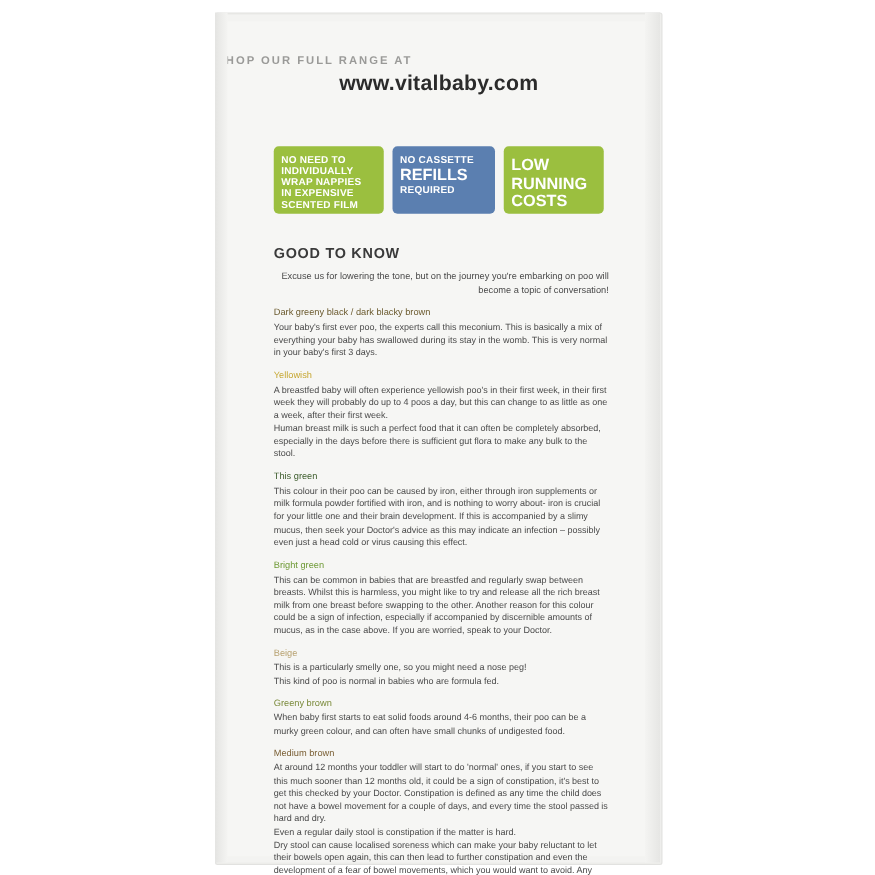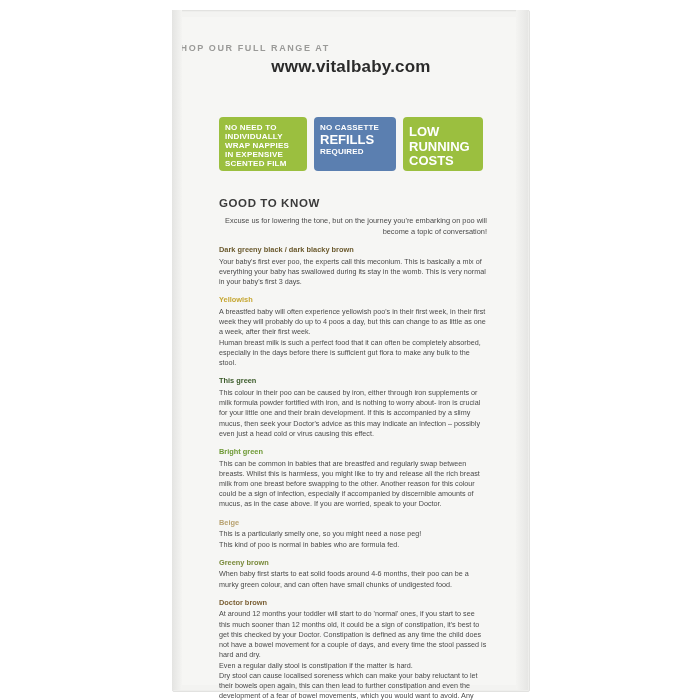--- a/index.html
+++ b/index.html
@@ -142,21 +142,21 @@
   .intro {
     font-size: 7.4px;
     line-height: 1.42;
     color: #4a4a4a;
     margin-bottom: 8px;
     text-align: right;
   }
   .sec { margin-bottom: 8px; }
   .sec-head {
     font-size: 7.4px;
-    font-weight: 700;
+    font-weight: 400;
     margin-bottom: 2px;
     line-height: 1.3;
   }
   .sec-body {
     font-size: 7.2px;
     line-height: 1.42;
     color: #4a4a4a;
     white-space: pre-line;
   }
   .c-darkbrown { color: #6b5a2e; }
@@ -227,21 +227,21 @@
         <div class="sec-body">This is a particularly smelly one, so you might need a nose peg!
 This kind of poo is normal in babies who are formula fed.</div>
       </div>
 
       <div class="sec">
         <div class="sec-head c-greenybrown">Greeny brown</div>
         <div class="sec-body">When baby first starts to eat solid foods around 4-6 months, their poo can be a murky green colour, and can often have small chunks of undigested food.</div>
       </div>
 
       <div class="sec">
-        <div class="sec-head c-mediumbrown">Doctor brown</div>
+        <div class="sec-head c-mediumbrown">Medium brown</div>
         <div class="sec-body">At around 12 months your toddler will start to do 'normal' ones, if you start to see this much sooner than 12 months old, it could be a sign of constipation, it's best to get this checked by your Doctor. Constipation is defined as any time the child does not have a bowel movement for a couple of days, and every time the stool passed is hard and dry.
 Even a regular daily stool is constipation if the matter is hard.
 Dry stool can cause localised soreness which can make your baby reluctant to let their bowels open again, this can then lead to further constipation and even the development of a fear of bowel movements, which you would want to avoid. Any time the stool is hard, increase fruits and vegetables in their diet, and ensure sufficient liquids are drunk during the day. If this doesn't resolve the issue, consult your Doctor.</div>
       </div>
     </div>
   </div>
   <div class="edge-left"></div>
   <div class="edge-right"></div>
 </div>
 

